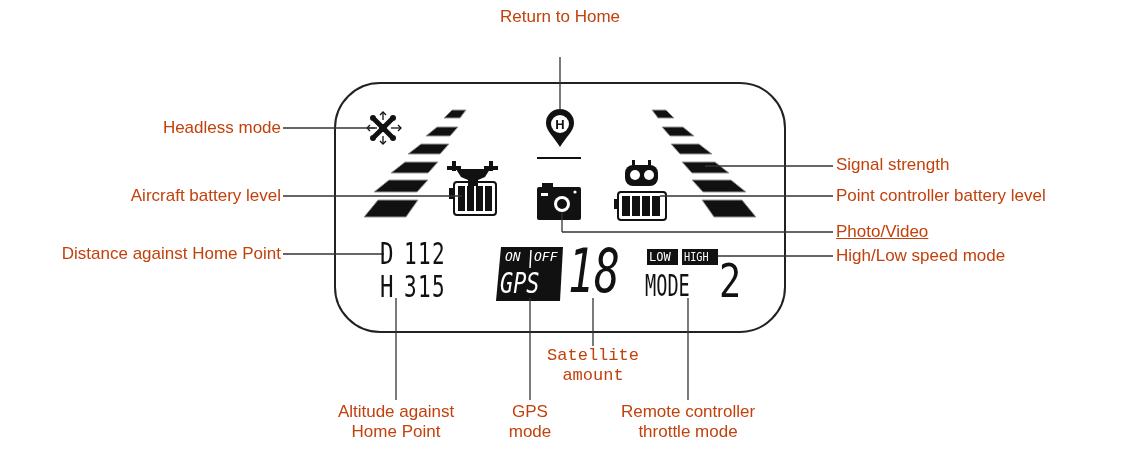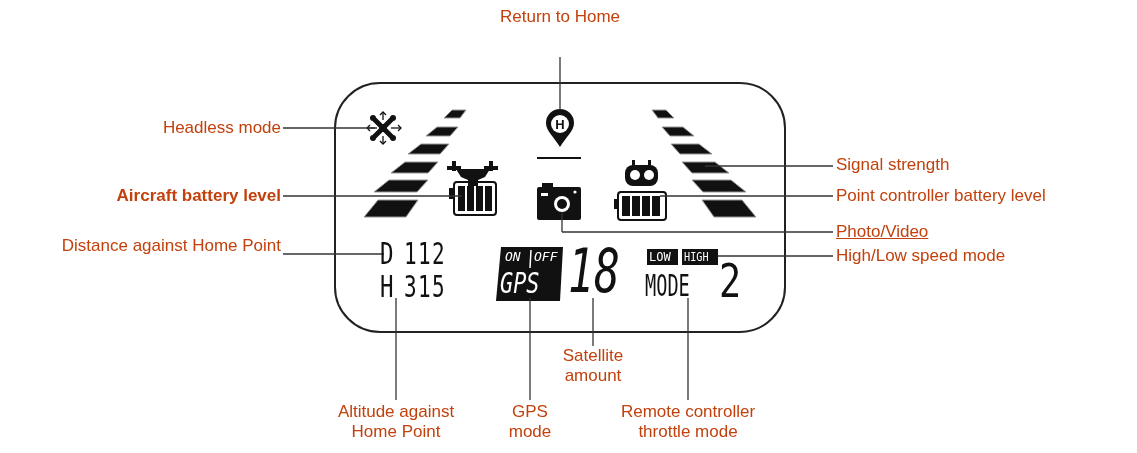--- a/index.html
+++ b/index.html
@@ -145,29 +145,29 @@
 <div style="position:absolute;left:684px;top:249px;font-size:12px;line-height:16px;color:#fff;font-family:'DejaVu Sans Mono',monospace;transform:scaleX(0.85);transform-origin:left;">HIGH</div>
 
 <div style="position:absolute;left:645px;top:270px;font-size:30px;line-height:32px;color:#111;font-family:'DejaVu Sans Mono',monospace;transform:scaleX(0.62);transform-origin:left;">MODE</div>
 <div style="position:absolute;left:719px;top:258px;font-size:46px;line-height:46px;color:#111;font-family:'DejaVu Sans Mono',monospace;transform:scaleX(0.8);transform-origin:left;">2</div>
 
 <div class="lbl center" style="left:460px;top:7px;width:200px;">
   <div>Return to Home</div>
 </div>
 
 <div class="lbl right" style="right:856px;top:118px;">Headless mode</div>
-<div class="lbl right" style="right:856px;top:186px;font-weight:bold;">Aircraft battery level</div>
-<div class="lbl right" style="right:856px;top:236px;margin-left:20px;">Distance against Home Point</div>
+<div class="lbl right" style="right:856px;top:186px;">Aircraft battery level</div>
+<div class="lbl right" style="right:856px;top:244px;margin-left:20px;">Distance against Home Point</div>
 
 <div class="lbl" style="left:836px;top:155px;">Signal strength</div>
 <div class="lbl" style="left:836px;top:186px;">Point controller battery level</div>
 <div class="lbl" style="left:836px;top:222px;text-decoration:underline;">Photo/Video</div>
 <div class="lbl" style="left:836px;top:246px;">High/Low speed mode</div>
 
-<div class="lbl center" style="left:543px;top:346px;width:100px;">
+<div class="lbl center" style="left:543px;top:346px;width:100px;font-family:Liberation Mono, monospace;">
   <div>Satellite</div>
   <div>amount</div>
 </div>
 <div class="lbl center" style="left:316px;top:402px;width:160px;">
   <div>Altitude against</div>
   <div>Home Point</div>
 </div>
 <div class="lbl center" style="left:490px;top:402px;width:80px;">
   <div>GPS</div>
   <div>mode</div>

